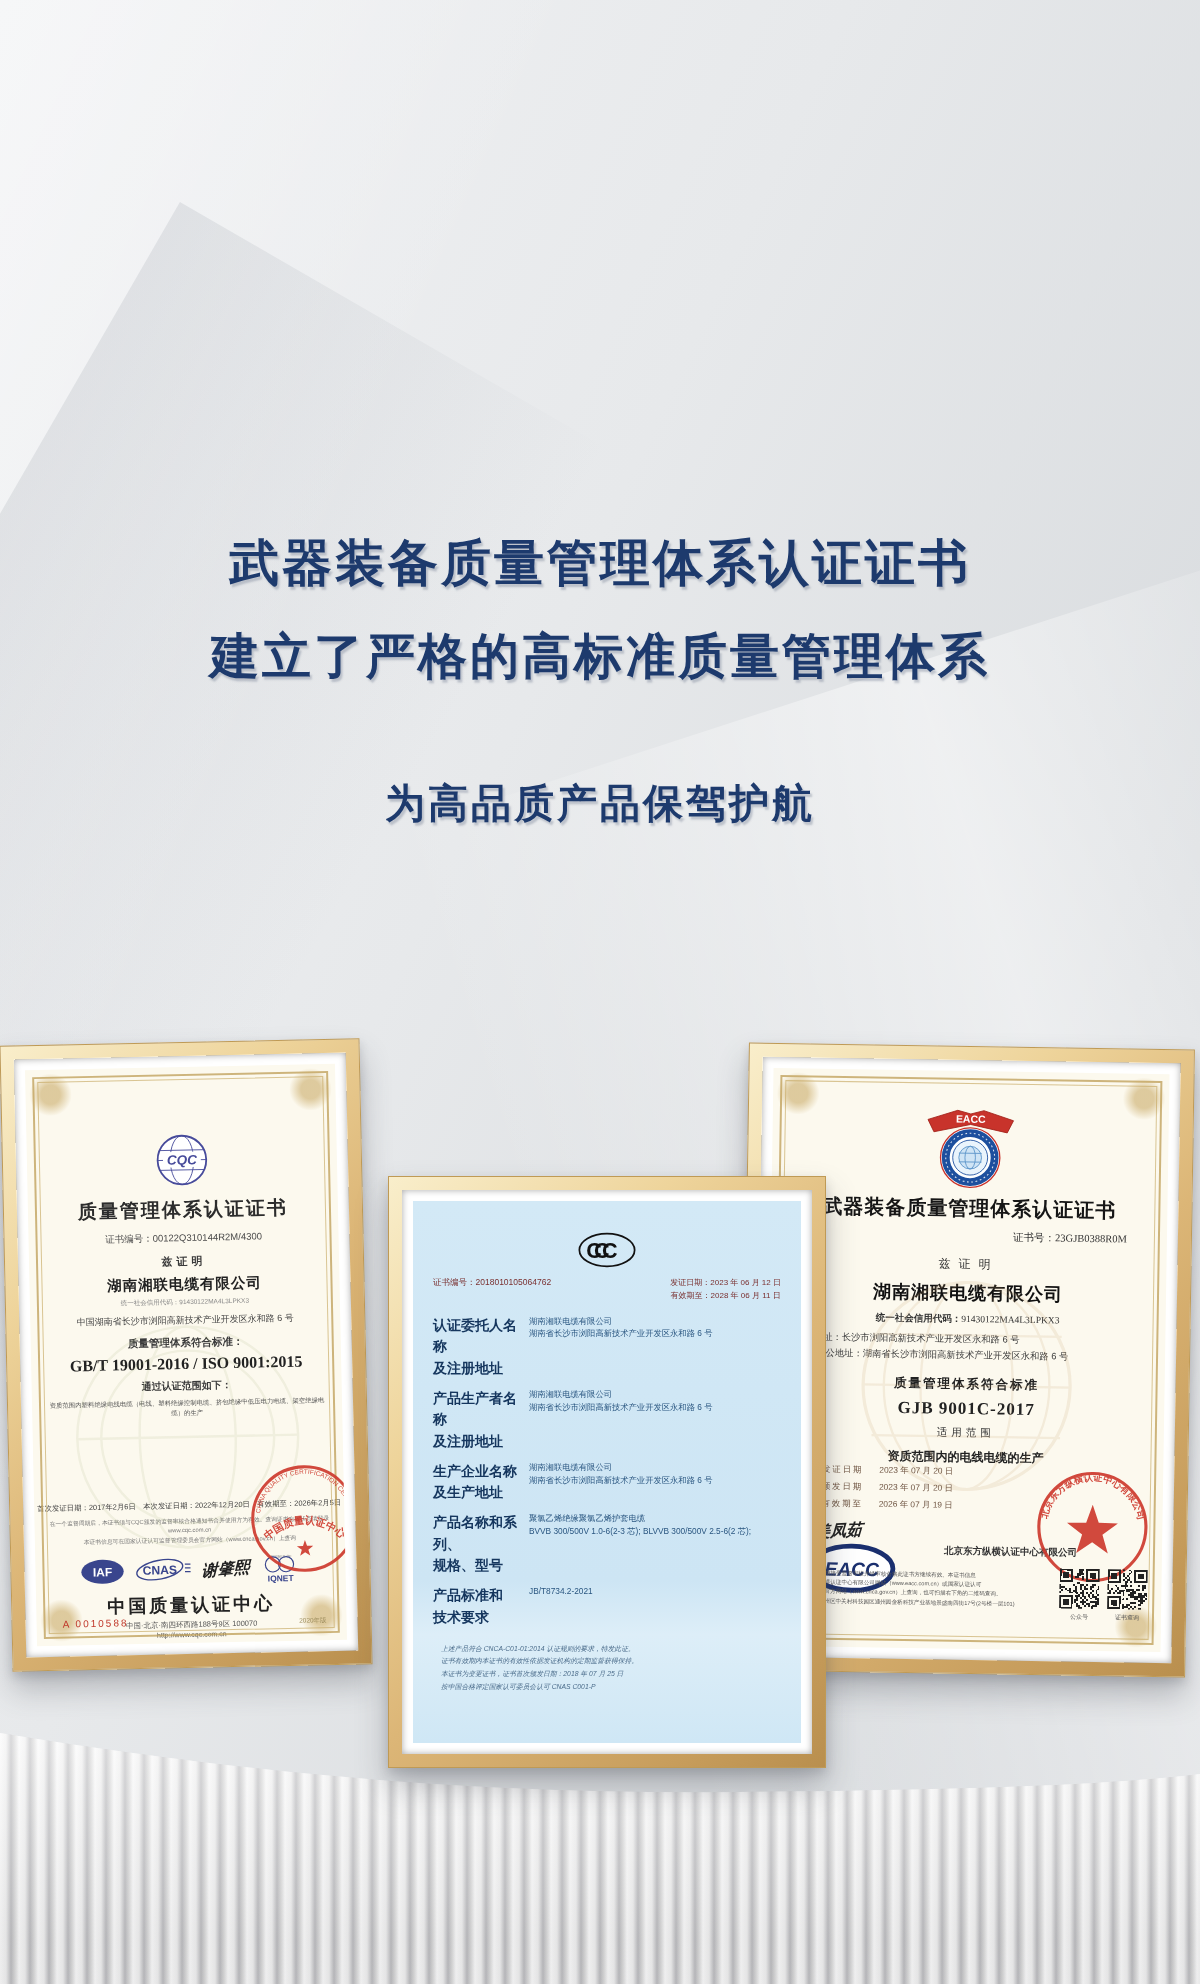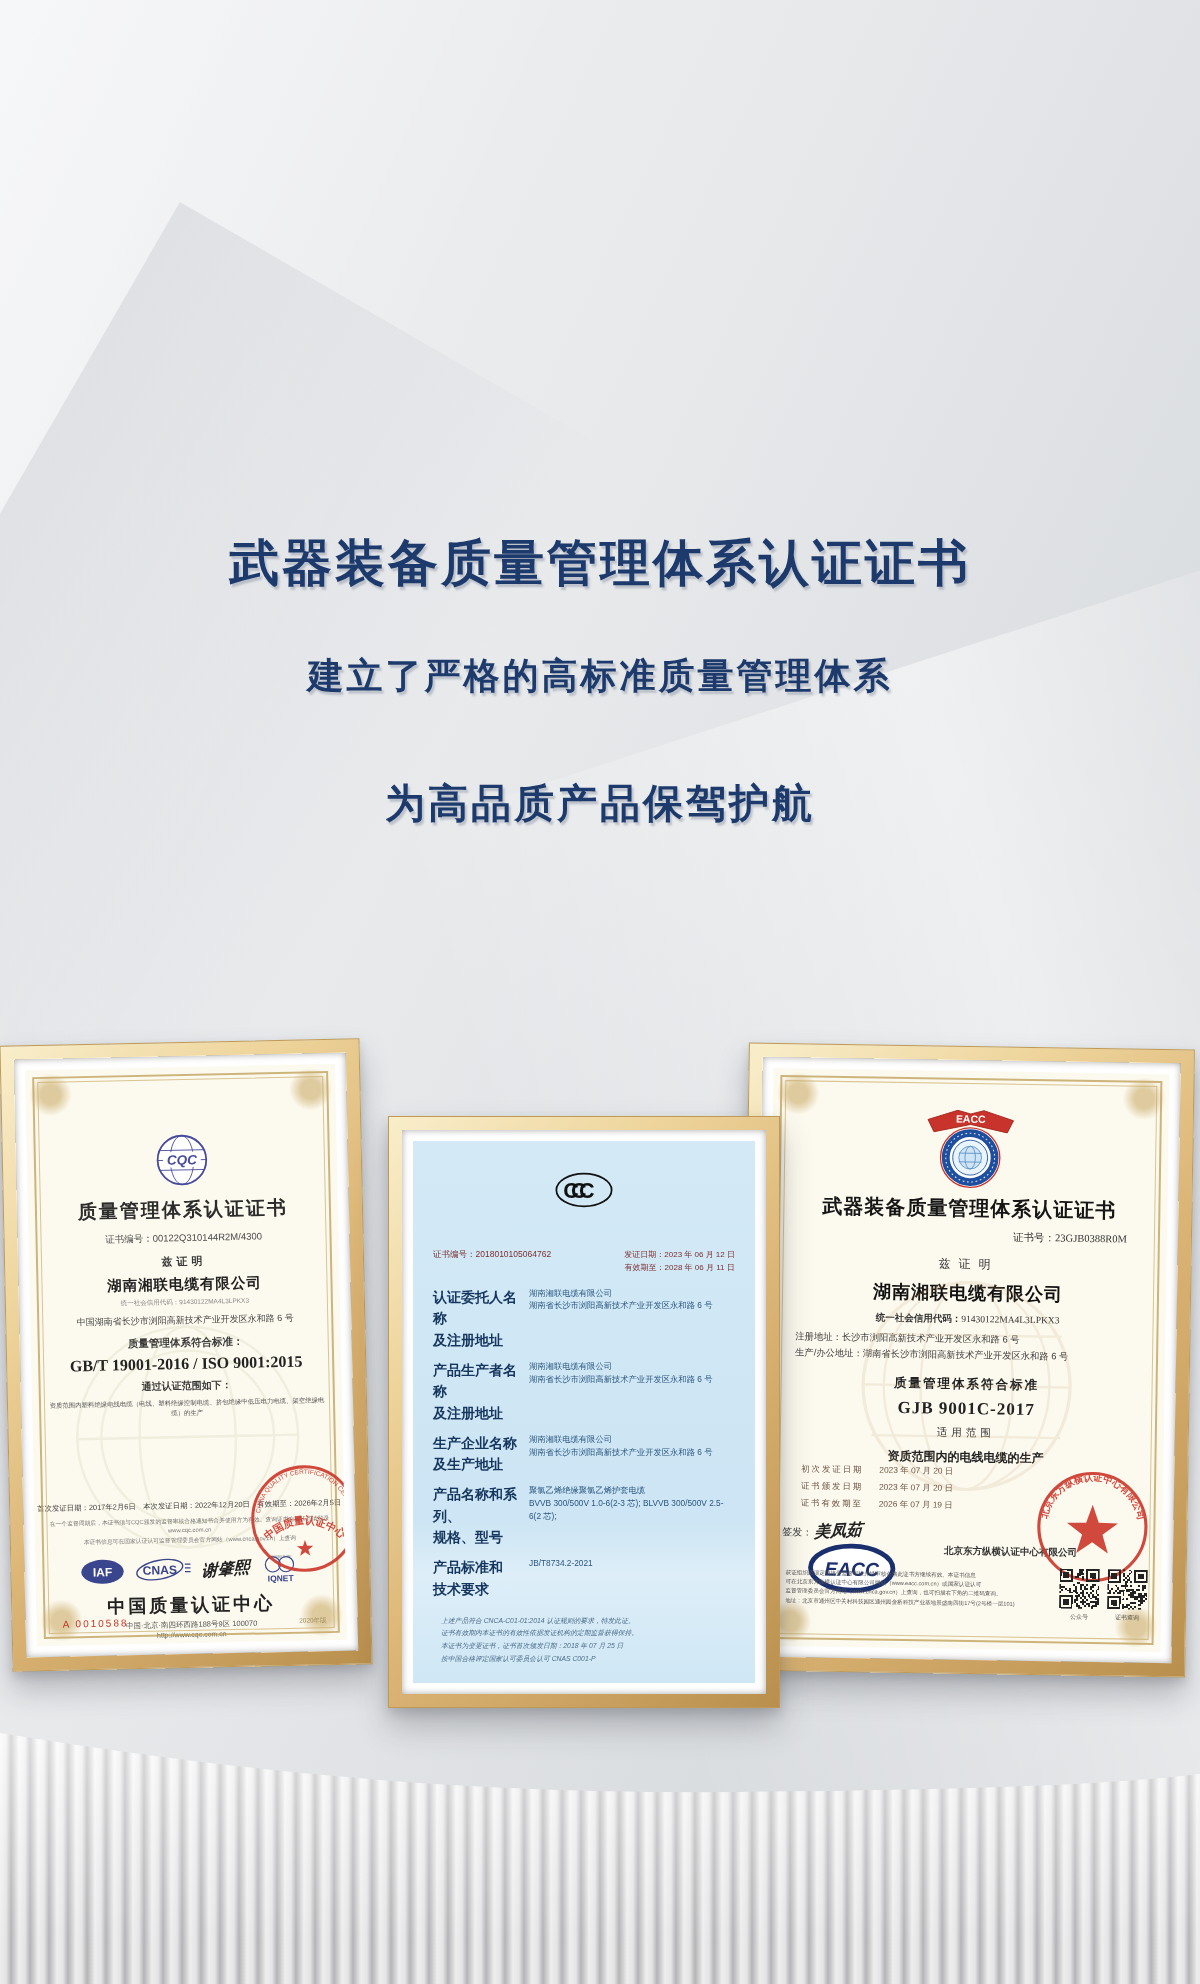--- a/index.html
+++ b/index.html
@@ -13,21 +13,21 @@
     background:linear-gradient(90deg,rgba(176,181,188,.28),rgba(176,181,188,0) 60%);}
   .streak-c{top:650px;right:-350px;width:1000px;height:1200px;transform:rotate(-18deg);
     background:linear-gradient(90deg,rgba(255,255,255,0),rgba(255,255,255,.5) 55%,rgba(255,255,255,0));}
 
   .headline{position:absolute;top:128px;left:0;width:100%;text-align:center;
     font-size:104px;font-weight:900;color:#1d3a6d;letter-spacing:7px;
     text-shadow:3px 4px 3px rgba(110,120,140,.45);}
   .intro-line{position:absolute;left:0;width:100%;text-align:center;font-weight:800;
     color:#1d3a6d;letter-spacing:3px;text-shadow:2px 3px 2px rgba(120,130,150,.4);}
   .il0{top:404px;font-size:50px;} .il1{top:530px;font-size:50px;}
-  .il2{top:652px;font-size:36px;} .il3{top:776px;font-size:40px;}
+  .il2{top:624px;font-size:49px;} .il3{top:776px;font-size:40px;}
 
   .flute{position:absolute;left:0;top:1686px;width:1200px;height:298px;z-index:1;
     background:
       linear-gradient(180deg,rgba(255,255,255,.55),rgba(90,90,95,.10) 85%),
       repeating-linear-gradient(90deg,#ffffff 0px,#f4f4f4 6px,#bfbfc2 11px,#dedede 15px,#ffffff 19px);
     clip-path:path("M0,47 C300,96 520,108 740,106 C950,104 1100,100 1200,88 L1200,298 L0,298 Z");}
 
   .cert{position:absolute;box-shadow:0 18px 30px rgba(70,75,85,.32),0 5px 10px rgba(70,75,85,.2);}
   .frame{width:100%;height:100%;box-sizing:border-box;padding:13px;border:1px solid #bf9a55;
     background:linear-gradient(135deg,#f9eecb 0%,#eed49b 28%,#dcb677 55%,#c79d5c 85%,#b98f4e 100%);}
@@ -36,21 +36,21 @@
   .paper{position:relative;width:100%;height:100%;box-sizing:border-box;overflow:hidden;}
   .paper.cream{background:#fcf9ee;}
   .paper.blue{background:linear-gradient(180deg,#d3e9f6 0%,#cde5f4 70%,#ddeef8 80%,#cfe7f5 100%);}
   .deco1{position:absolute;inset:7px;border:2px solid rgba(190,156,84,.75);pointer-events:none;}
   .deco2{position:absolute;inset:12px;border:1px solid rgba(208,182,122,.8);pointer-events:none;}
   .cornerblob{position:absolute;width:42px;height:42px;pointer-events:none;
     background:radial-gradient(circle,rgba(197,164,92,.55) 0 32%,rgba(197,164,92,0) 72%);}
   .cb-tl{top:4px;left:4px;} .cb-tr{top:4px;right:4px;} .cb-bl{bottom:4px;left:4px;} .cb-br{bottom:4px;right:4px;}
 
   .cert-left{left:6px;top:1042px;width:360px;height:626px;transform:rotate(-1.2deg);z-index:2;}
-  .cert-middle{left:388px;top:1116px;width:392px;height:592px;z-index:3;}
+  .cert-middle{left:388px;top:1176px;width:438px;height:592px;z-index:3;}
   .cert-right{left:744px;top:1046px;width:446px;height:628px;transform:rotate(0.9deg);z-index:2;}
 
   
   .lc{text-align:center;font-size:10px;color:#3a3a3a;}
   .lc .logo-cqc{margin-top:66px;}
   .lc-title{margin-top:8px;font-size:19px;font-weight:bold;letter-spacing:2px;color:#2c2c2c;}
   .lc-certno{margin-top:9px;font-size:9.5px;color:#4a4a4a;}
   .lc-proof{margin-top:9px;font-size:11px;font-weight:bold;letter-spacing:4px;}
   .lc-company{margin-top:6px;font-size:14.5px;font-weight:bold;letter-spacing:1px;color:#222;}
   .lc-credit{margin-top:4px;font-size:6.5px;color:#8a8a8a;}
@@ -70,21 +70,21 @@
   .lc-stamp{position:absolute;right:-16px;top:398px;opacity:.92;}
   .watermark{position:absolute;left:50%;top:250px;transform:translateX(-50%);opacity:.12;pointer-events:none;}
 
   .script{font-family:"DejaVu Serif","Liberation Serif",serif;font-style:italic;font-weight:bold;
     display:inline-block;transform:rotate(-4deg) skewX(-6deg);color:#222;}
 
   
   .mc{font-size:9px;color:#234;padding:0 20px;box-sizing:border-box;}
   .mc-head{display:flex;align-items:center;justify-content:center;gap:12px;margin-top:30px;}
   .mc-title{font-size:21px;font-weight:bold;color:#101010;letter-spacing:1px;}
-  .mc-meta{display:flex;justify-content:space-between;margin-top:40px;}
+  .mc-meta{display:flex;justify-content:space-between;margin-top:8px;}
   .mc-certno{font-size:8.5px;color:#7a3030;}
   .mc-dates{text-align:center;font-size:8px;color:#7a3030;line-height:1.6;}
   .mc-rows{margin-top:12px;}
   .mrow{display:flex;margin-bottom:8px;}
   .mlabel{width:96px;flex:0 0 96px;font-weight:bold;color:#15365e;font-size:14px;line-height:1.55;}
   .mval{font-size:8.3px;color:#2a5680;line-height:1.55;}
   .mc-notes{margin-top:14px;padding-left:8px;font-size:6.8px;color:#4a6b8a;font-style:italic;line-height:1.9;}
   .mc-query{margin-top:96px;text-align:center;font-size:6.3px;color:#556;}
   .mc-bottom{position:relative;height:104px;margin-top:4px;}
   .mc-qr{position:absolute;left:2px;top:4px;}

